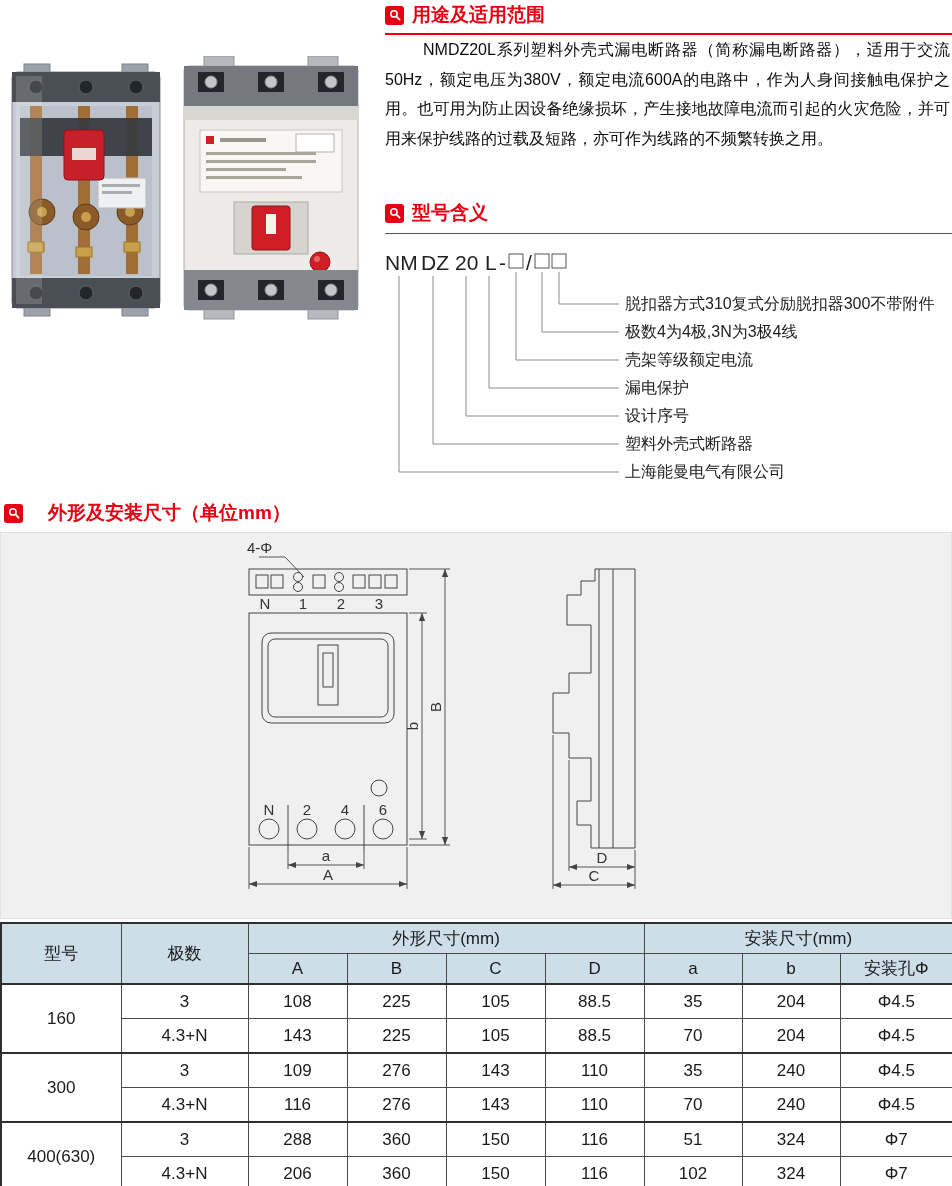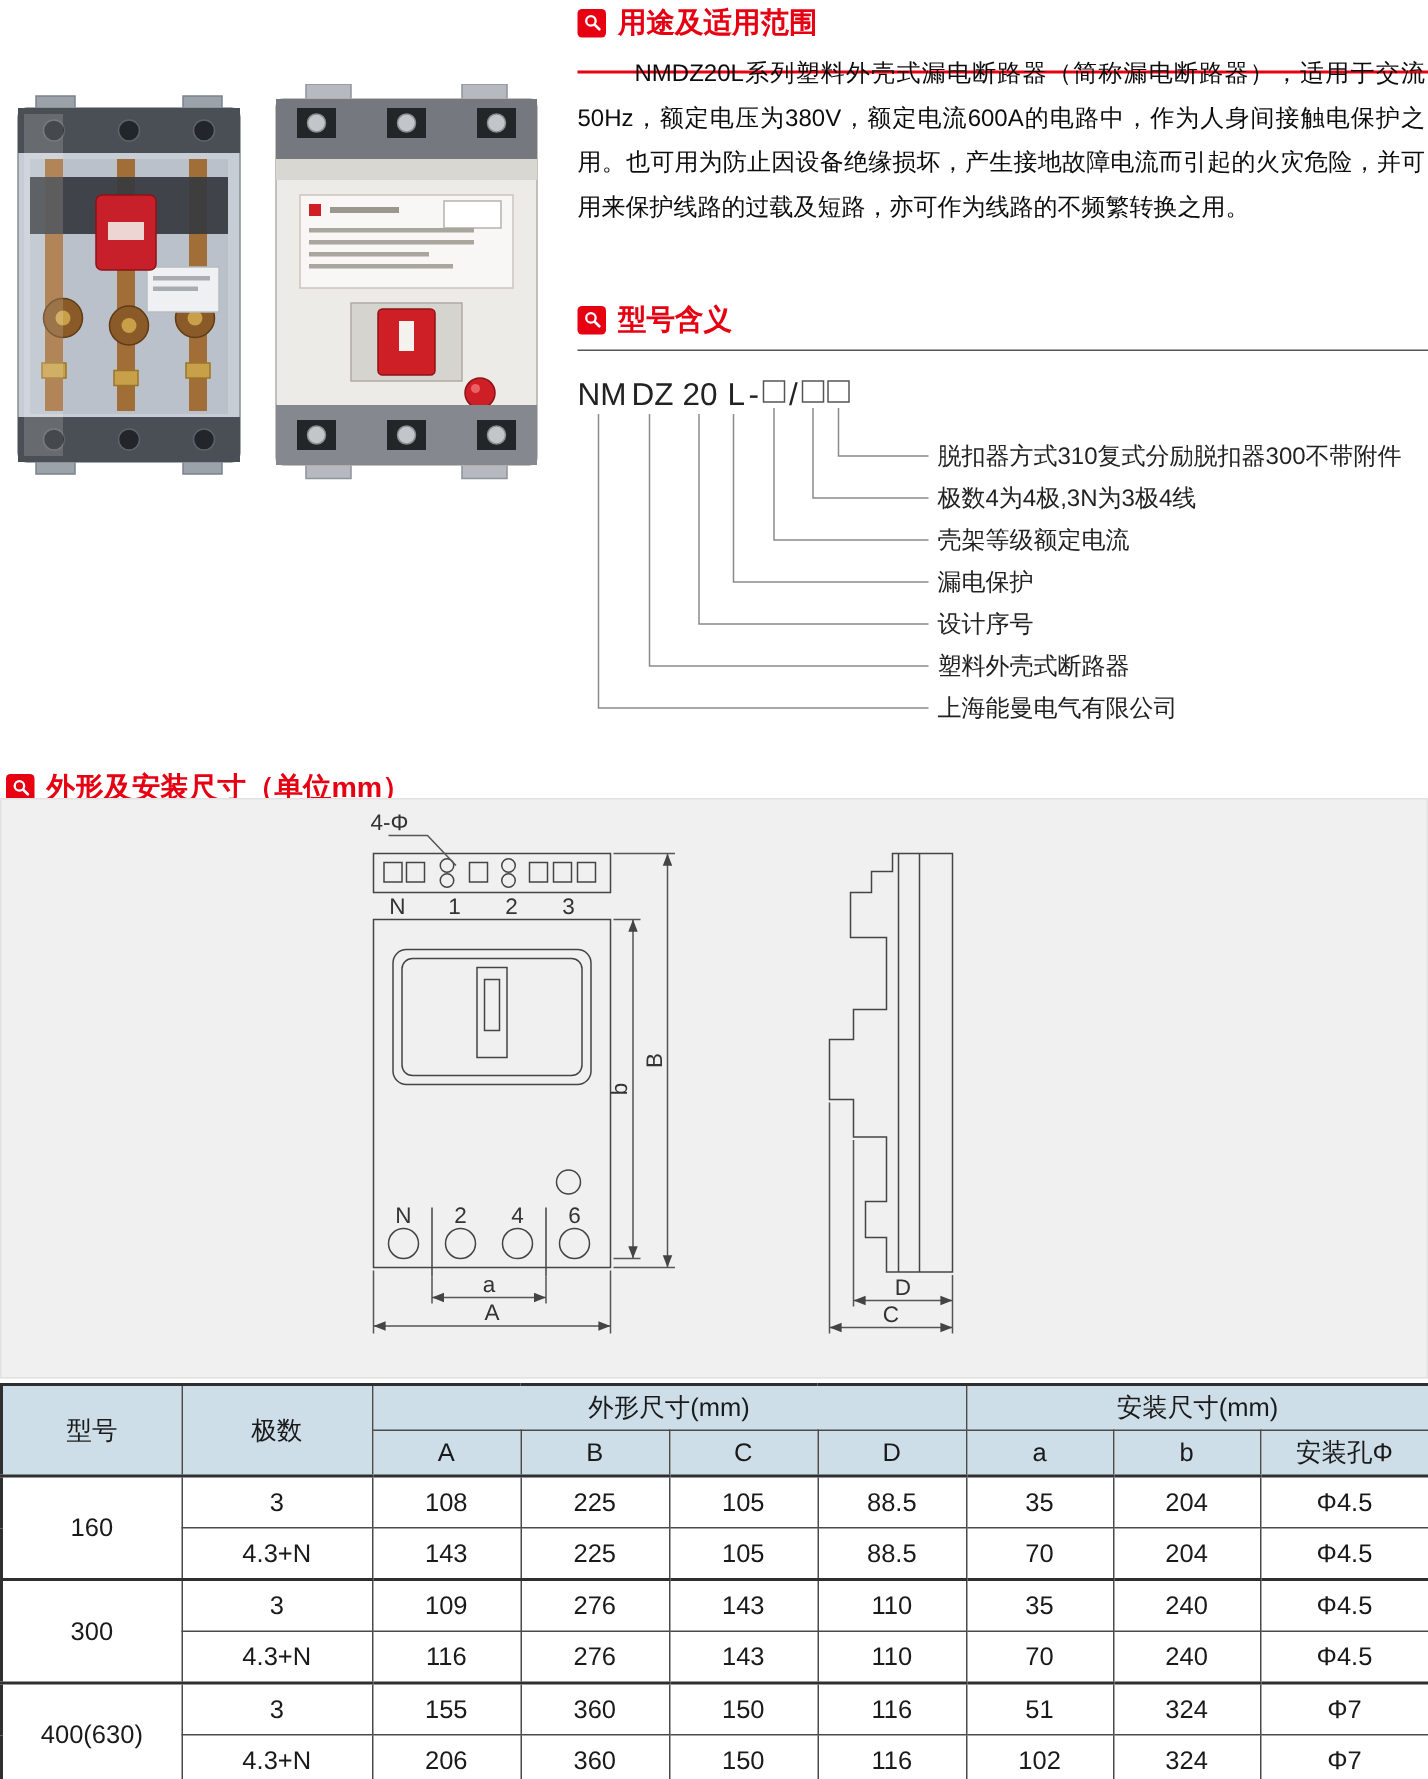--- a/index.html
+++ b/index.html
@@ -6,24 +6,24 @@
   .page {
     position:relative; width:952px; height:1186px; background:#fff;
     font-family:"Liberation Sans", sans-serif; overflow:hidden; color:#111;
   }
   
   .hicon { width:19px; height:19px; background:#e60012; border-radius:3px;
     display:inline-flex; align-items:center; justify-content:center; flex:none; }
   .hicon svg { display:block; }
   .sec-title { color:#e60012; font-weight:bold; font-size:19px; white-space:nowrap; }
   .usage-header { position:absolute; left:385px; top:2px; width:567px; display:flex;
-    gap:8px; align-items:center; padding-bottom:19px; border-bottom:2px solid #e60012; box-sizing:border-box; }
+    gap:8px; align-items:center; padding-bottom:5px; border-bottom:2px solid #e60012; box-sizing:border-box; }
   .model-header { position:absolute; left:385px; top:200px; width:645px; display:flex;
     gap:8px; align-items:center; padding-bottom:7px; border-bottom:1px solid #555; box-sizing:border-box; }
-  .dims-header { position:absolute; left:4px; top:512px; display:flex; gap:8px; align-items:center; }
+  .dims-header { position:absolute; left:4px; top:500px; display:flex; gap:25px; align-items:center; }
   
   .usage-body { position:absolute; left:385px; top:35px; width:565px; margin:0;
     font-size:16px; line-height:29.5px; text-align:justify; text-indent:38px; color:#0d0d0d; }
   
   .photo1 { position:absolute; left:6px; top:60px; }
   .photo2 { position:absolute; left:176px; top:56px; }
   
   .model-svg { position:absolute; left:385px; top:240px; }
   
   .drawing { position:absolute; left:0; top:532px; width:952px; height:387px;
@@ -343,21 +343,21 @@
         <td>276</td>
         <td>143</td>
         <td>110</td>
         <td>70</td>
         <td>240</td>
         <td>Φ4.5</td>
       </tr>
       <tr class="group-start">
         <td rowspan="2">400(630)</td>
         <td>3</td>
-        <td>155</td>
+        <td>288</td>
         <td>360</td>
         <td>150</td>
         <td>116</td>
         <td>51</td>
         <td>324</td>
         <td>Φ7</td>
       </tr>
       <tr>
         <td>4.3+N</td>
         <td>206</td>

